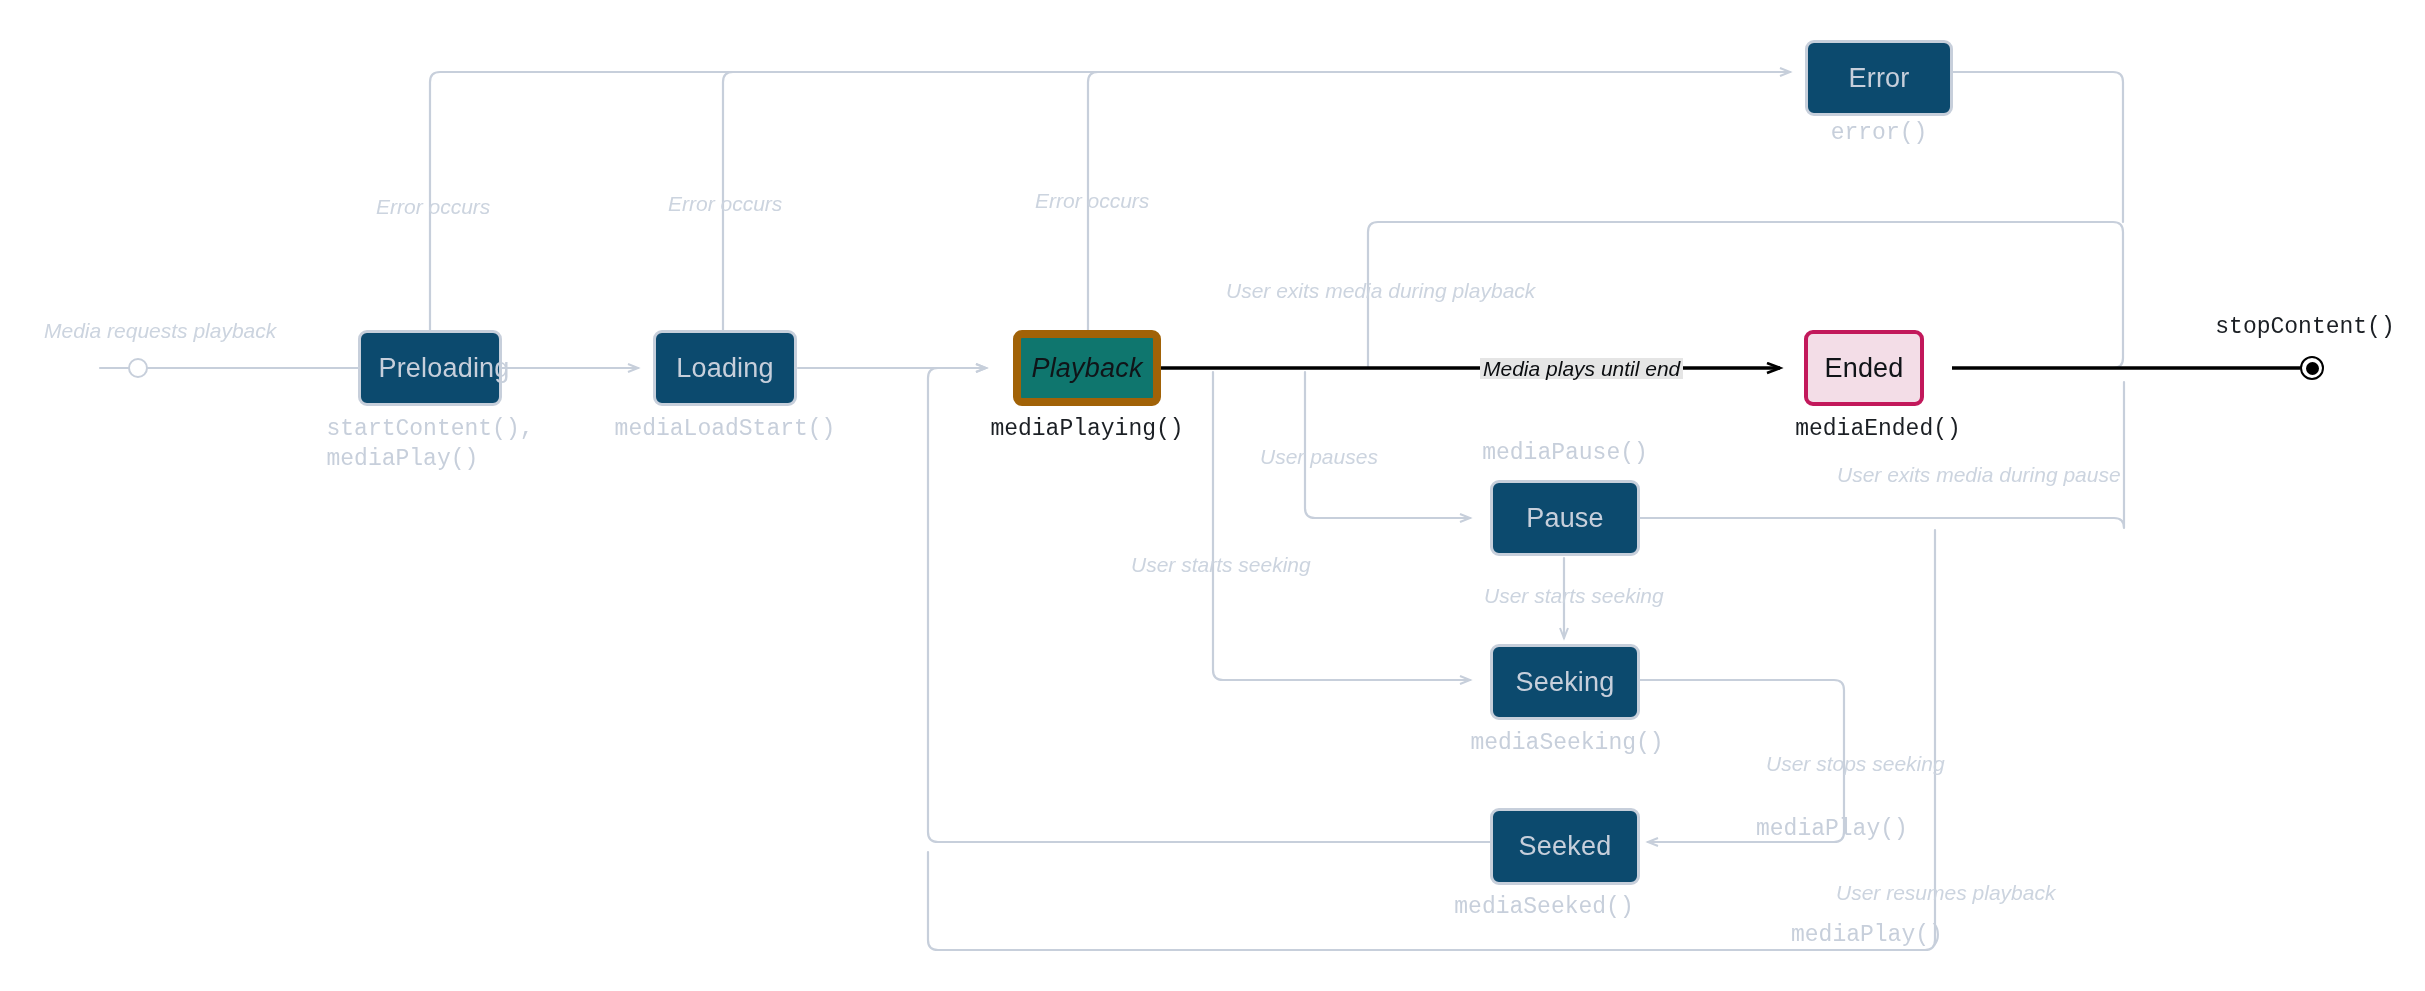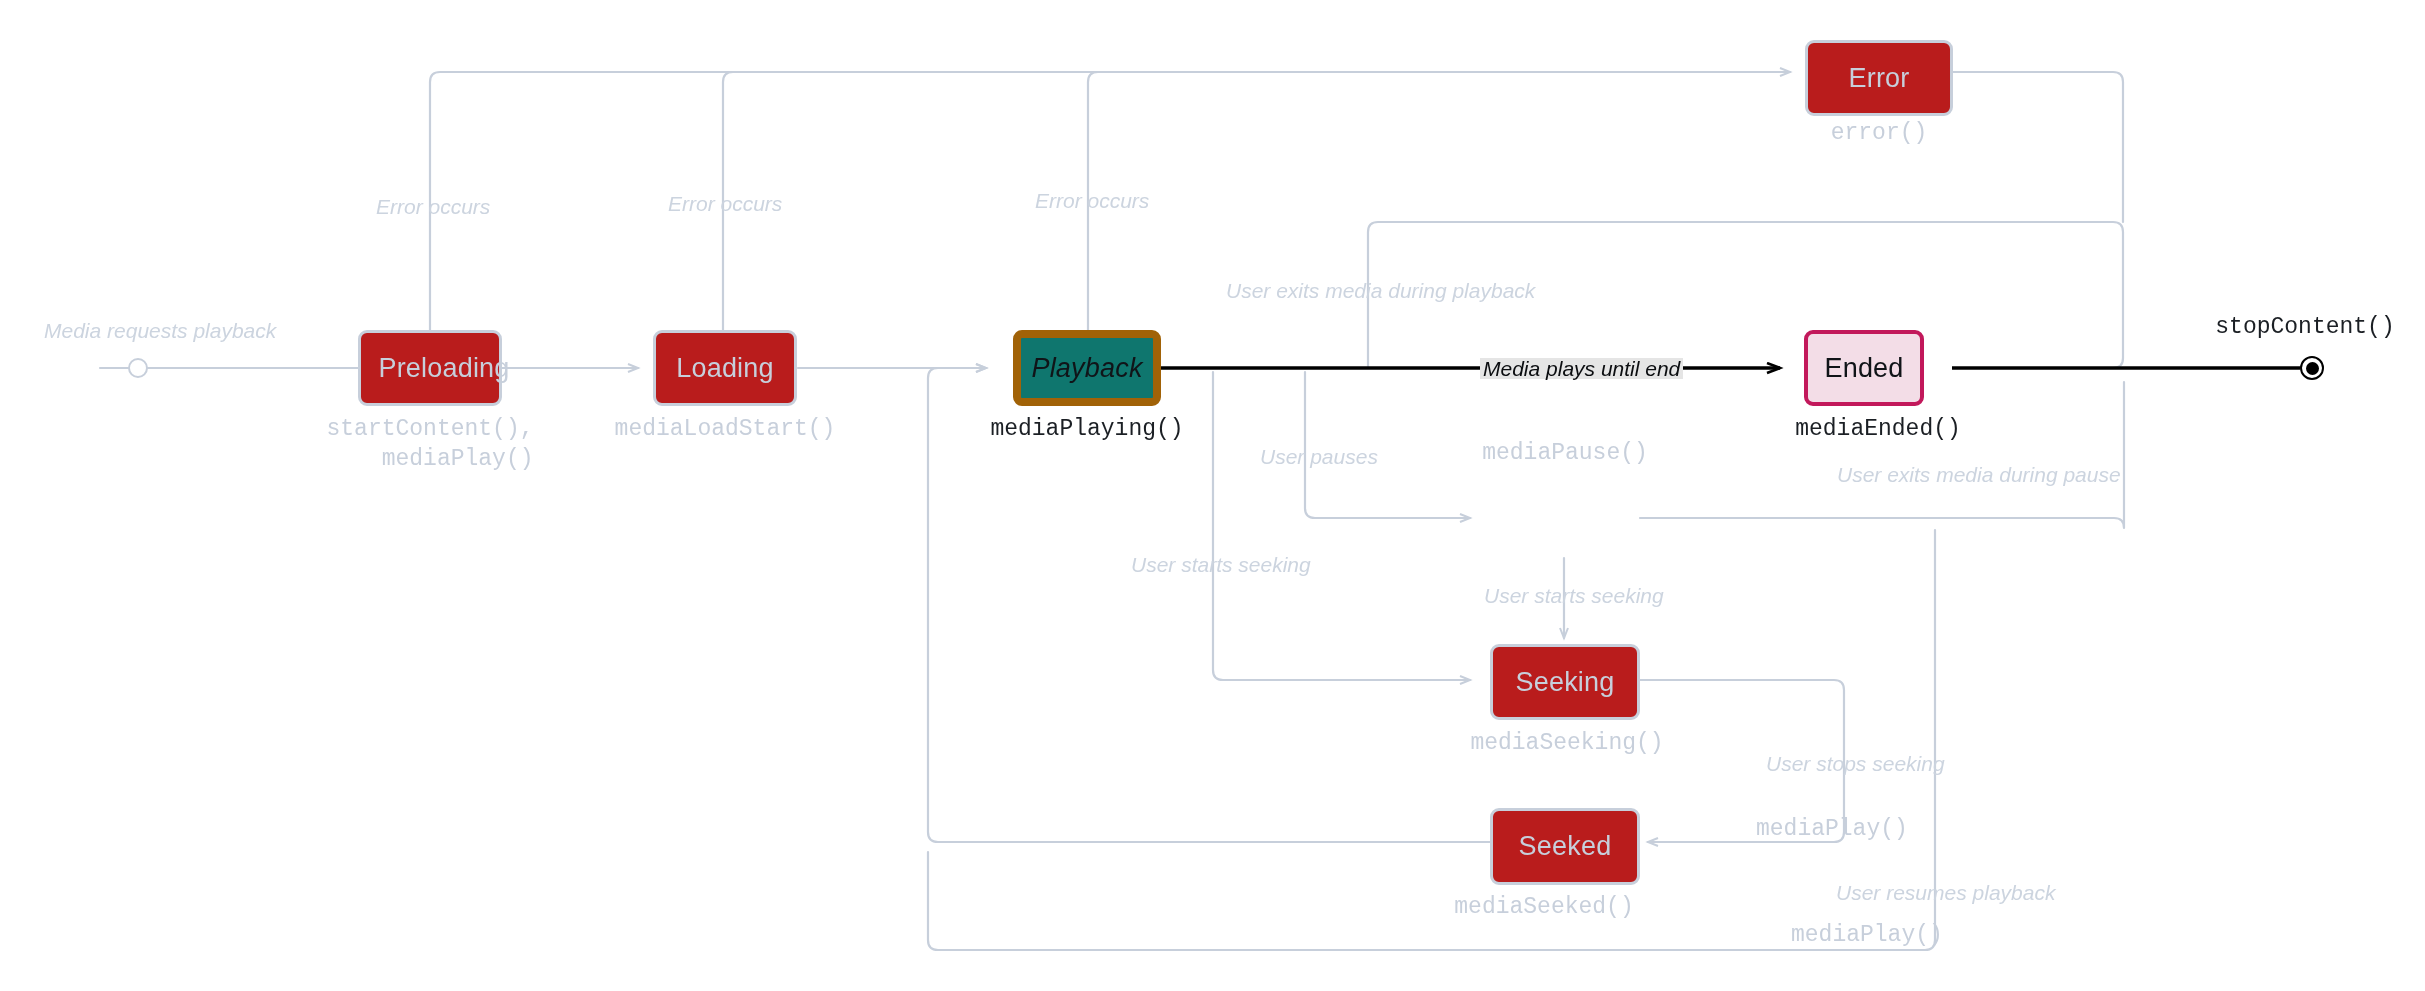--- a/index.html
+++ b/index.html
@@ -29,41 +29,41 @@
     box-sizing: border-box;
     border-radius: 9px;
     display: flex;
     align-items: center;
     justify-content: center;
     font-size: 27px;
     letter-spacing: 0.2px;
     white-space: nowrap;
   }
   .node-dim {
-    background: #b91c1c;
+    background: #0c4a6e;
     border: 3px solid #c7cfdb;
     color: #c7cfdb;
   }
   .node-playback {
     background: #0f766e;
     border: 8px solid #a16207;
     color: #101418;
     font-style: italic;
   }
   .node-ended {
     background: #f3dde7;
     border: 4px solid #c2185b;
     color: #101418;
   }
   .caption {
     position: absolute;
     font-family: "Liberation Mono", monospace;
     font-size: 23px;
     line-height: 30px;
-    text-align: right;
+    text-align: left;
     white-space: nowrap;
     transform: translateX(-50%);
   }
   .caption-dim { color: #c7cfdb; }
   .caption-dark { color: #1b1f24; }
   .edge-label {
     position: absolute;
     font-family: "Liberation Sans", sans-serif;
     font-style: italic;
     font-size: 21px;
@@ -180,20 +180,23 @@
   </div>
 
   <div class="node-box node-ended" style="left:1804px; top:330px; width:120px; height:76px;">
     <span>Ended</span>
   </div>
 
   <div class="node-box node-dim" style="left:1805px; top:40px; width:148px; height:76px;">
     <span>Error</span>
   </div>
 
+  <div class="node-box node-dim" style="left:1490px; top:480px; width:150px; height:76px;">
+    <span>Pause</span>
+  </div>
 
   <div class="node-box node-dim" style="left:1490px; top:644px; width:150px; height:76px;">
     <span>Seeking</span>
   </div>
 
   <div class="node-box node-dim" style="left:1490px; top:808px; width:150px; height:77px;">
     <span>Seeked</span>
   </div>
 
   <div class="end-marker" style="left:2300px; top:356px;">

